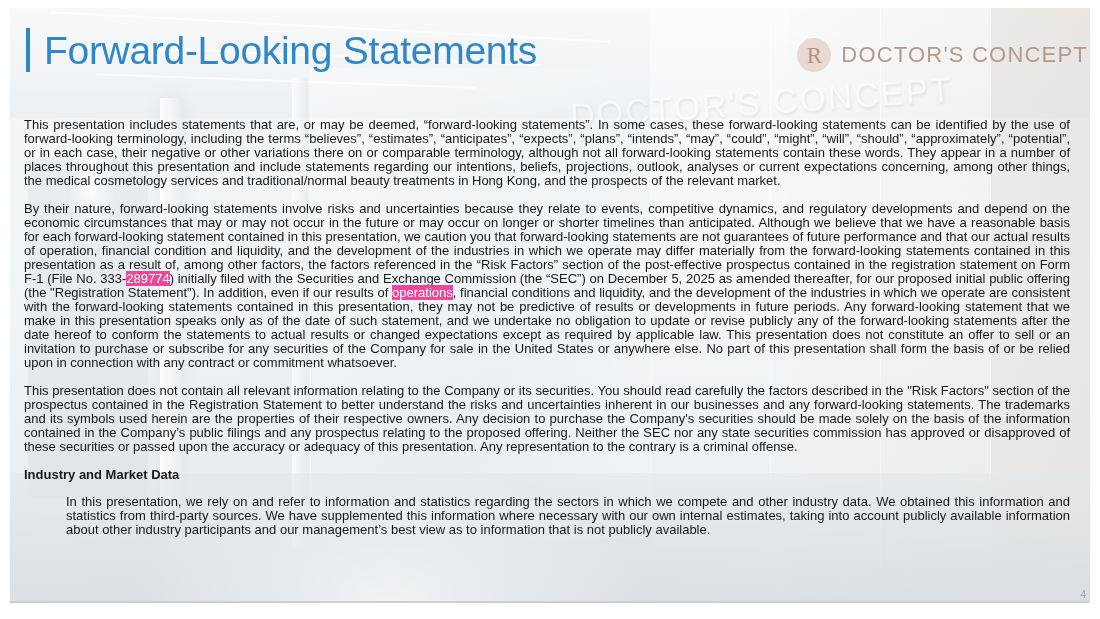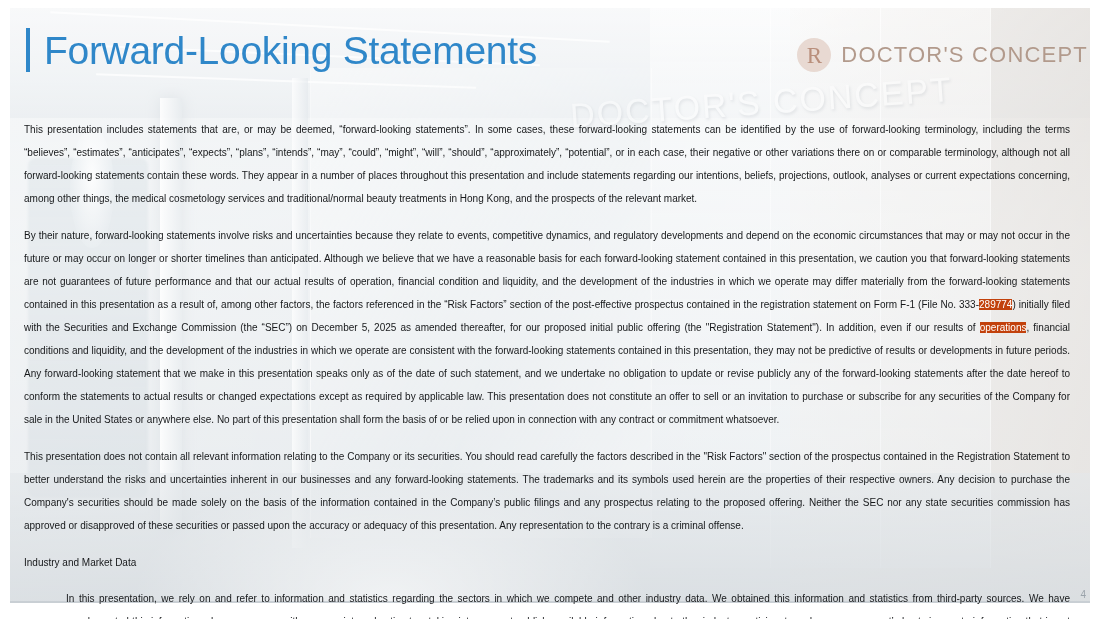--- a/index.html
+++ b/index.html
@@ -156,30 +156,30 @@
   }
 
   
   .body {
     position: absolute;
     left: 24px;
     top: 118px;
     width: 1046px;
   }
   .para {
-    font-size: 10px;
-    line-height: 23px;
+    font-size: 13px;
+    line-height: 14px;
     color: #16181a;
     text-align: justify;
     margin: 0 0 14px 0;
   }
   .para:last-child { margin-bottom: 0; margin-left: 42px; }
-  .para.tight { margin-bottom: 13px; }
+  .para.tight { margin-bottom: 13px; font-weight: bold; }
   .sel {
-    background: #c2410c;
+    background: #ec4899;
     color: #ffffff;
   }
   .page-num {
     position: absolute;
     right: 14px;
     bottom: 19px;
     font-size: 10px;
     color: #9aa3aa;
   }
 </style>

